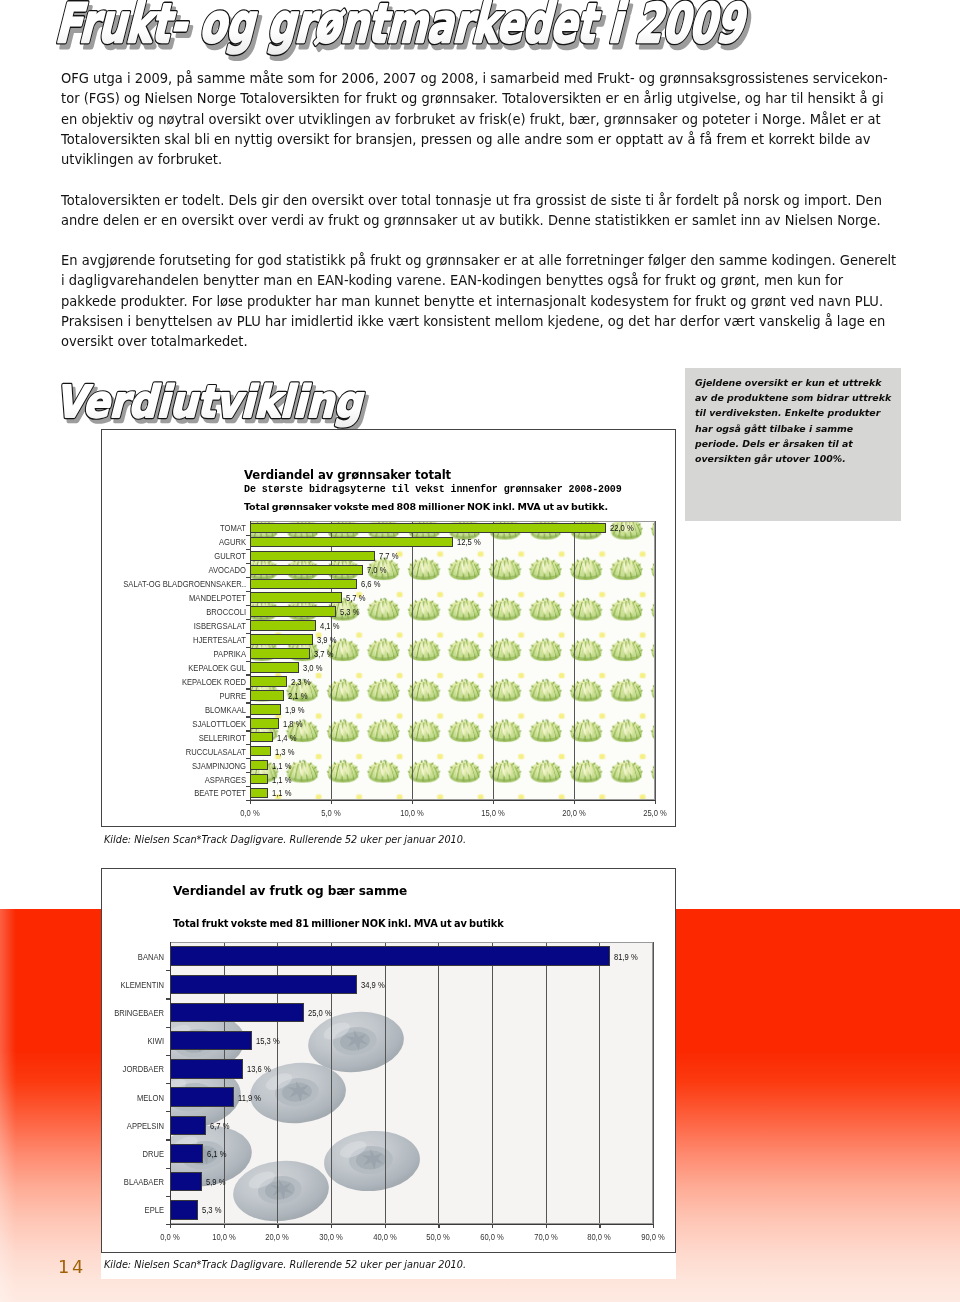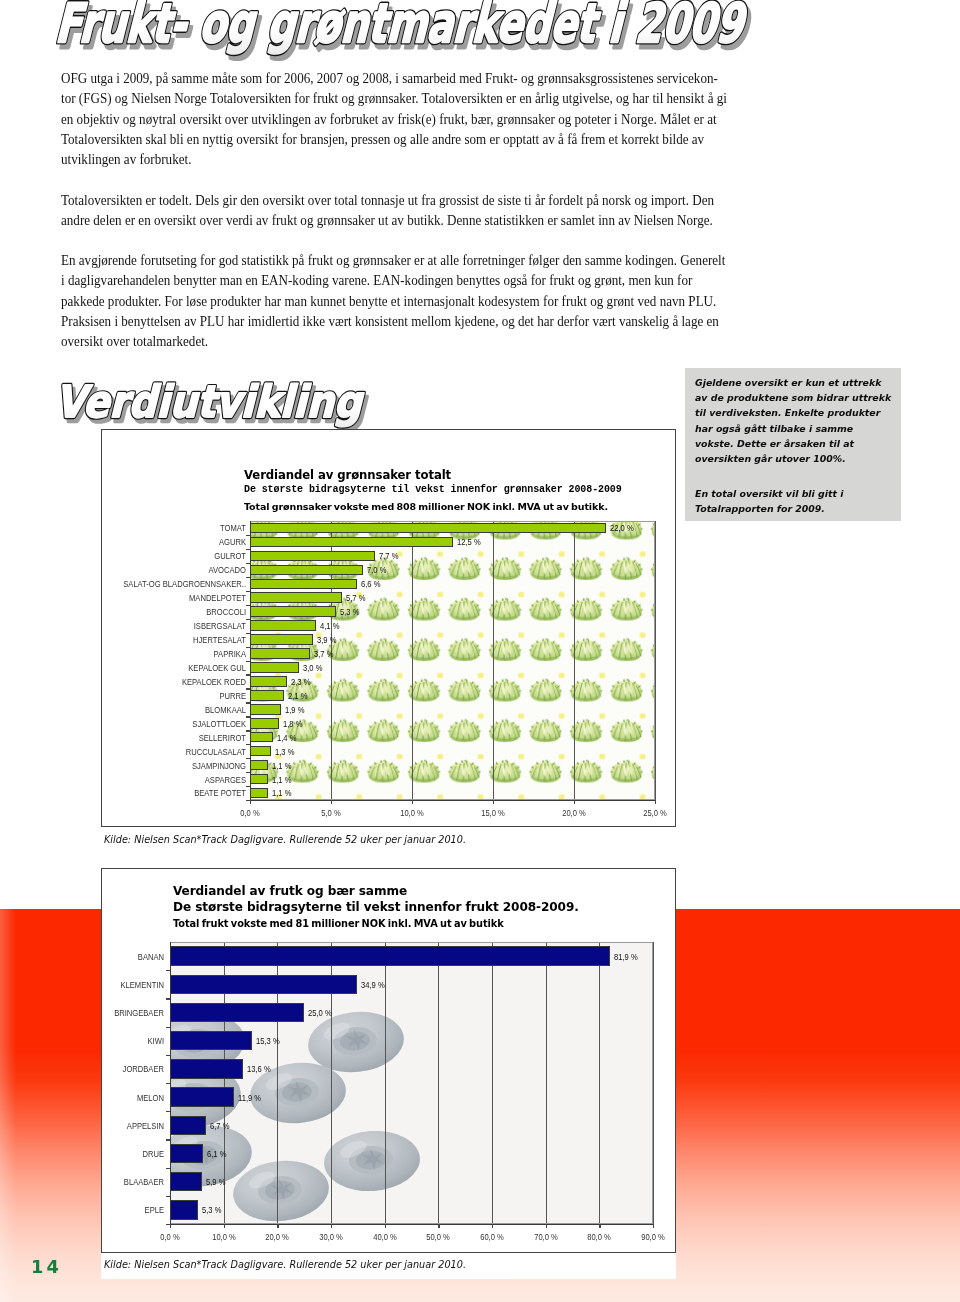--- a/index.html
+++ b/index.html
@@ -13,21 +13,21 @@
   .redblock{position:absolute;left:0;top:909px;width:960px;height:393px;
     background:linear-gradient(to bottom,#FB2800 0%,#FB2800 36%,#FC3A10 44%,#FD6442 54%,#FE8C72 63%,#FEAC96 71%,#FEC5B4 79%,#FED8CC 87%,#FEE4DA 94%,#FEEAE2 100%);}
   .redblock-sheen{position:absolute;left:0;top:909px;width:16px;height:393px;
     background:linear-gradient(to right,rgba(255,255,255,0.26),rgba(255,255,255,0.0));}
 
   
   .wa-t1{font-family:"DejaVu Sans",sans-serif;font-size:54px;font-weight:bold;}
   .wa-t2{font-family:"DejaVu Sans",sans-serif;font-size:44px;font-weight:bold;}
 
   
-  .para{position:absolute;font-family:Liberation Serif, serif;}
+  .para{position:absolute;}
   .tline{font-size:14.2px;line-height:20.3px;color:#131313;white-space:nowrap;
     transform:scaleX(0.922);transform-origin:0% 50%;}
 
   
   .notebox{position:absolute;left:685px;top:368px;width:216px;height:153px;
     background:#D6D6D4;padding:7px 0 0 10px;}
   .nline{font-size:9.4px;line-height:15.2px;font-weight:bold;font-style:italic;
     color:#0d0d0d;white-space:nowrap;}
   .nblock.gap{margin-top:19.4px;}
 
@@ -41,21 +41,21 @@
   .xtick{position:absolute;text-align:center;color:#333;white-space:nowrap;
     font-family:"Liberation Sans",sans-serif;transform:scaleX(0.80);transform-origin:50% 50%;}
   .bar{position:absolute;}
   .vline{position:absolute;width:1px;background:#555;}
   .blabel{position:absolute;color:#111;white-space:nowrap;
     font-family:"Liberation Sans",sans-serif;transform:scaleX(0.80);transform-origin:0% 50%;}
   .tickmark{position:absolute;background:#444;}
   .source{position:absolute;font-style:italic;color:#111;white-space:nowrap;
     transform:scaleX(0.923);transform-origin:0% 50%;}
   .srcband{position:absolute;background:#fff;}
-  .pagenum{position:absolute;font-weight:bold;color:#15803d;}
+  .pagenum{position:absolute;font-weight:normal;color:#a16207;margin-left:27px;}
 </style>
 </head>
 <body>
 
 <div id="page">
 <div class="redblock"></div>
 <div class="redblock-sheen"></div>
 <div style="position:absolute;left:36px;top:-9px;width:780px;height:70px;">
   <svg width="780" height="70" viewBox="0 0 780 70">
     <defs>
@@ -107,26 +107,22 @@
       <text x="0" y="0" class="wa-t2" fill="url(#wa2)" stroke="url(#wa2)" stroke-width="2.0" stroke-linejoin="round">Verdiutvikling</text>
     </g>
   </svg>
 </div>
 <div class="notebox">
   <div class="nblock">
     <div class="nline">Gjeldene oversikt er kun et uttrekk</div>
     <div class="nline">av de produktene som bidrar uttrekk</div>
     <div class="nline">til verdiveksten. Enkelte produkter</div>
     <div class="nline">har også gått tilbake i samme</div>
-    <div class="nline">vokste. Dette er årsaken til at</div>
+    <div class="nline">periode. Dels er årsaken til at</div>
     <div class="nline">oversikten går utover 100%.</div>
-  </div>
-  <div class="nblock gap">
-    <div class="nline">En total oversikt vil bli gitt i</div>
-    <div class="nline">Totalrapporten for 2009.</div>
   </div>
 </div>
 
 <div class="panel" style="left:101px;top:429px;width:575px;height:398px;"></div>
 <div class="ctitle" style="left:244px;top:468px;font-size:11.7px;font-weight:bold;word-spacing:0;">Verdiandel av grønnsaker totalt</div>
 <div class="ctitle" style="left:244px;top:484px;font-size:10px;font-weight:bold;word-spacing:0;font-family:Liberation Mono, monospace;">De største bidragsyterne til vekst innenfor grønnsaker 2008-2009</div>
 <div class="ctitle" style="left:244px;top:501px;font-size:9.5px;font-weight:bold;word-spacing:-0.9px;">Total grønnsaker vokste med 808 millioner NOK inkl. MVA ut av butikk.</div>
 <div class="plot" style="left:250px;top:521px;width:405px;height:279px;background:#FCFDF8;">
 <svg class="plotsvg" width="405" height="279">
  <defs>
@@ -285,21 +281,20 @@
 <div class="tickmark" style="left:493.00px;top:800.0px;width:1.3px;height:4px;"></div>
 <div class="xtick" style="left:574.00px;top:807.0px;width:60px;margin-left:-30px;font-size:9.5px;">20,0 %</div>
 <div class="tickmark" style="left:574.00px;top:800.0px;width:1.3px;height:4px;"></div>
 <div class="xtick" style="left:655.00px;top:807.0px;width:60px;margin-left:-30px;font-size:9.5px;">25,0 %</div>
 <div class="tickmark" style="left:655.00px;top:800.0px;width:1.3px;height:4px;"></div>
 <div class="srcband" style="left:101px;top:828px;width:575px;height:26px;"></div>
 <div class="source" style="left:104px;top:833px;font-size:10.5px;">Kilde: Nielsen Scan*Track Dagligvare. Rullerende 52 uker per januar 2010.</div>
 
 <div class="panel" style="left:101px;top:868px;width:575px;height:385px;"></div>
 <div class="ctitle" style="left:173px;top:884px;font-size:12.1px;font-weight:bold;word-spacing:0;">Verdiandel av frutk og bær samme</div>
-<div class="ctitle" style="left:173px;top:900px;font-size:12.1px;font-weight:bold;word-spacing:0;">De største bidragsyterne til vekst innenfor frukt 2008-2009.</div>
 <div class="ctitle" style="left:173px;top:918px;font-size:9.8px;font-weight:bold;word-spacing:-0.9px;">Total frukt vokste med 81 millioner NOK inkl. MVA ut av butikk</div>
 <div class="plot" style="left:170px;top:942px;width:483px;height:282px;background:#F5F4F2;">
 <svg class="plotsvg" width="483" height="282">
  <defs>
   <radialGradient id="bg1" cx="0.40" cy="0.32" r="0.76">
    <stop offset="0%" stop-color="#CFD3D7"></stop>
             <stop offset="42%" stop-color="#BEC4CA"></stop>
    <stop offset="76%" stop-color="#A9B1B8"></stop>
             <stop offset="100%" stop-color="#959DA5"></stop>
   </radialGradient>

